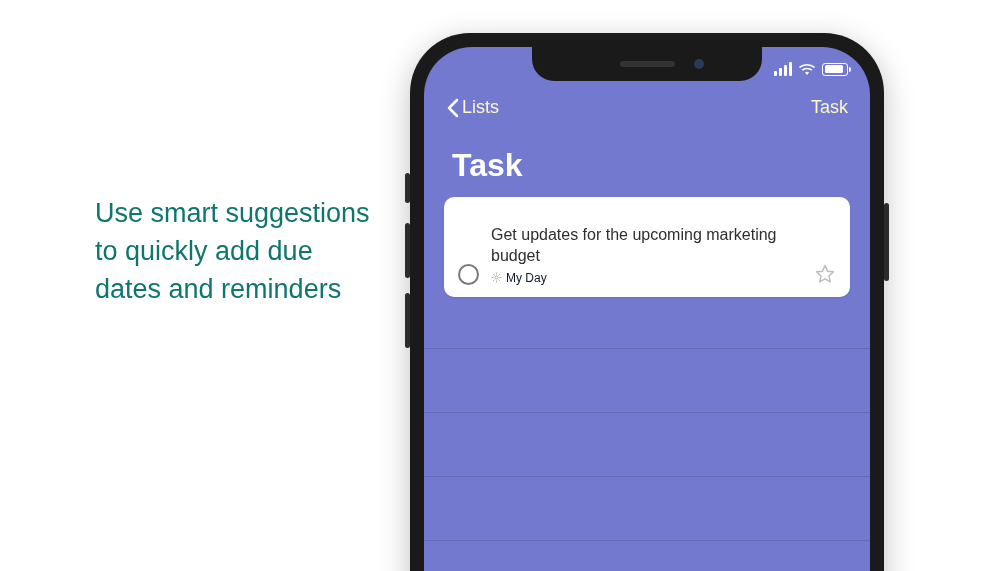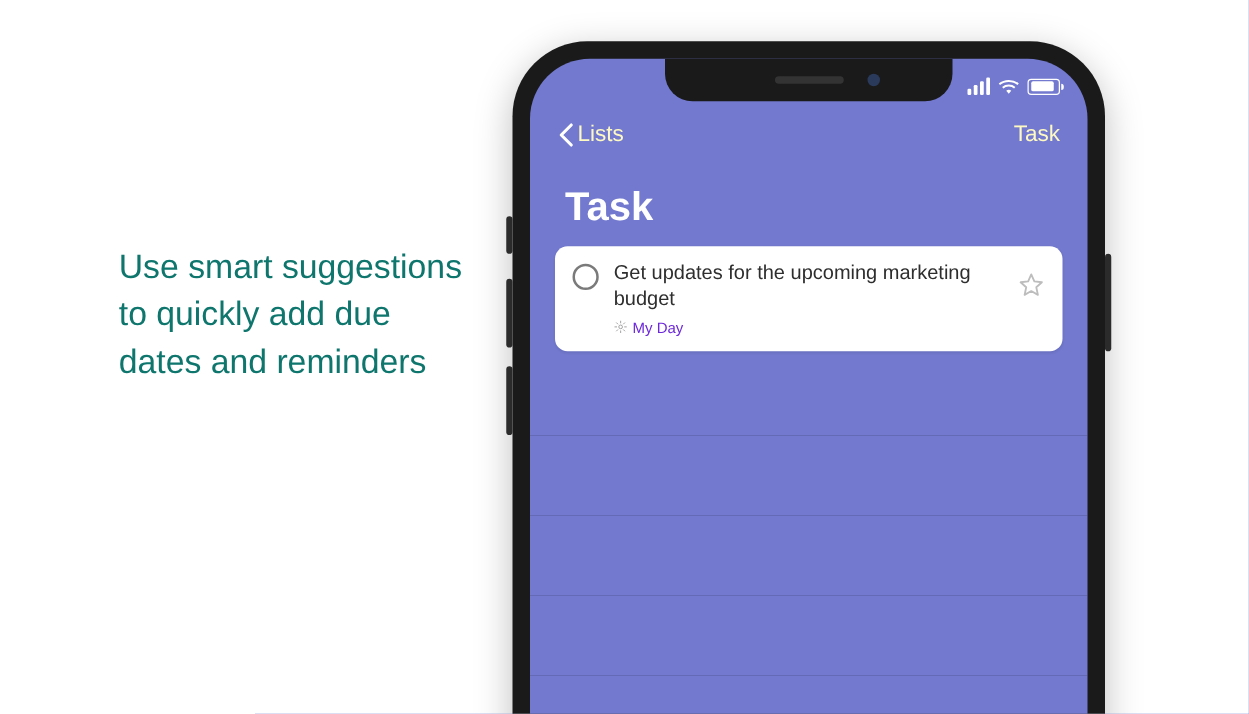--- a/index.html
+++ b/index.html
@@ -169,44 +169,44 @@
         rgba(0,0,0,0.12) 64px
       );
     }
     .task-card {
       position: absolute;
       top: 150px;
       left: 20px;
       right: 20px;
       background: #fff;
       border-radius: 10px;
-      padding: 12px 14px 12px;
-      display: flex;
-      align-items: flex-start;
+      padding: 28px 14px 12px;
+      display: flex;
+      align-items: flex-end;
       gap: 12px;
       box-shadow: 0 1px 2px rgba(0,0,0,0.08);
     }
     .radio {
       width: 21px;
       height: 21px;
       border: 2px solid #7a7a7a;
       border-radius: 50%;
       flex-shrink: 0;
       margin-top: 2px;
     }
     .task-text {
       flex: 1;
       font-size: 16px;
       color: #2e2e2e;
       line-height: 1.3;
     }
     .task-sub {
       margin-top: 4px;
       font-size: 12px;
-      color: #6d28d9;
+      color: #0f172a;
       display: flex;
       align-items: center;
       gap: 4px;
     }
     .sun-mini {
       width: 11px;
       height: 11px;
       color: #9a9a9a;
     }
     .star {

